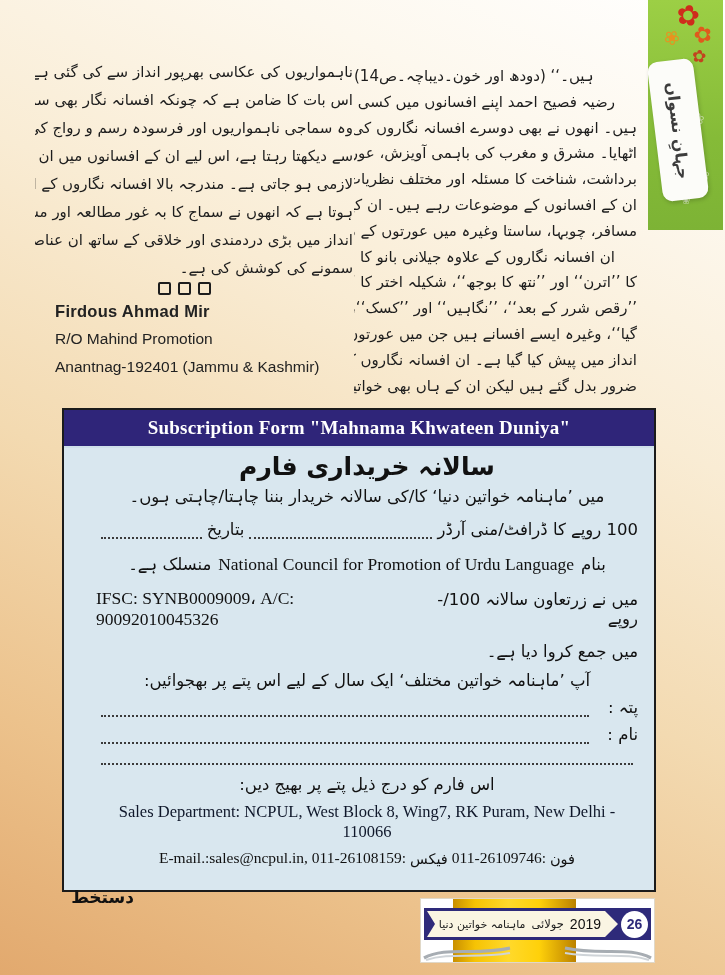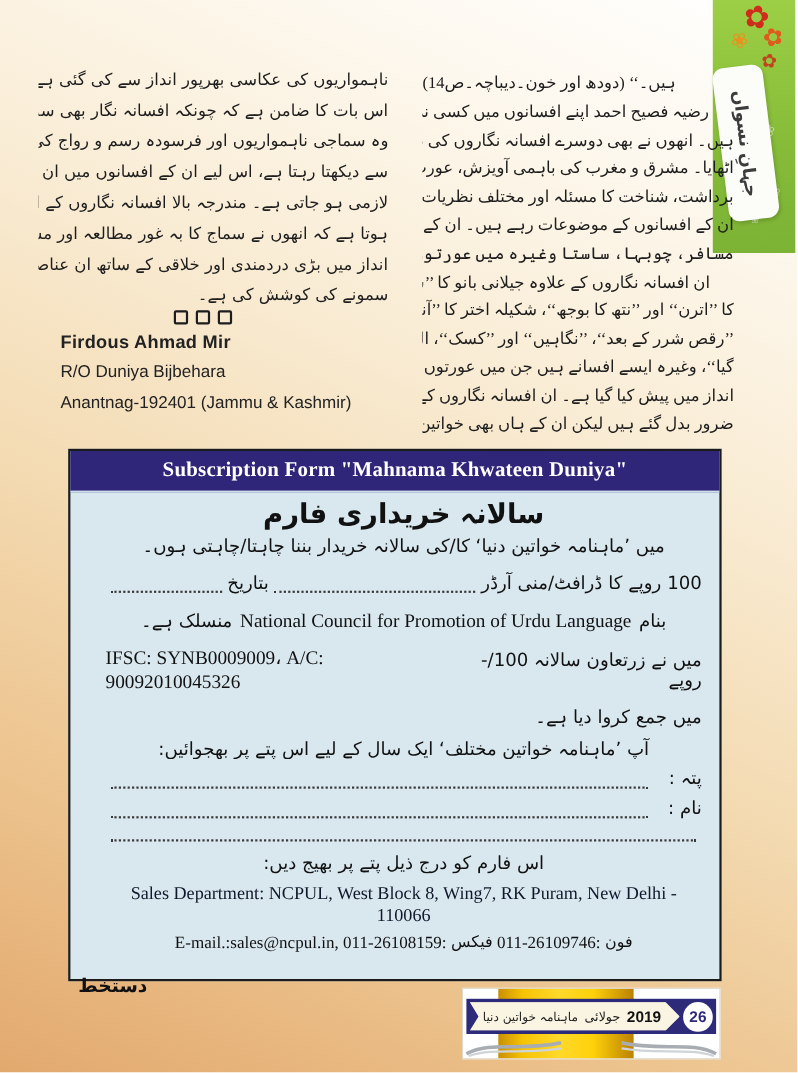--- a/index.html
+++ b/index.html
@@ -21,21 +21,21 @@
               box-shadow:1px 2px 4px rgba(0,0,0,.18); display:flex; align-items:center; justify-content:center; }
   .masthead .vtext { transform:rotate(90deg); white-space:nowrap; font-size:16px; font-weight:bold; color:#3c3c3c; }
   .flower { position:absolute; line-height:1; }
   .wdot { position:absolute; color:rgba(255,255,255,.55); line-height:1; }
 
   
   .ucol { position:absolute; direction:rtl; color:#1d1d1d; }
   .ucol .u-line { white-space:nowrap; overflow:hidden; text-align:right; }
   .col-left  { left:35px;  top:58px; width:318px; font-size:15px; }
   .col-left .u-line { height:28px; line-height:28px; }
-  .col-right { left:384px; top:64px; width:283px; font-size:15px;font-family:Liberation Serif, serif; }
+  .col-right { left:354px; top:64px; width:283px; font-size:15px; }
   .col-right .u-line { height:25.8px; line-height:25.8px; }
   .indent { padding-right:22px; }
 
   .divider { position:absolute; left:158px; top:282px; display:flex; gap:7px; }
   .divider i { width:13px; height:13px; border:2.5px solid #1d1d1d; border-radius:2px; background:transparent; }
 
   .author { position:absolute; left:55px; top:297px; font-family:"Liberation Sans", sans-serif; color:#222; }
   .author .a-name { font-weight:bold; font-size:16.5px; line-height:28px; letter-spacing:.3px; }
   .author .a-line { font-size:15.5px; line-height:28px; }
 
@@ -53,40 +53,40 @@
   .dots.small { flex:0.55; }
   .f-center { display:flex; justify-content:center; align-items:center; gap:7px; font-size:16.5px; margin-top:15px; }
   .latin { direction:ltr; unicode-bidi:isolate; font-family:"Liberation Serif", serif; font-size:17.5px; }
   .f-between { display:flex; justify-content:space-between; align-items:center; font-size:16.5px; margin-top:13px; }
   .f-right { text-align:right; font-size:16.5px; margin-top:12px; }
   .f-cline { text-align:center; font-size:16.5px; margin-top:10px; white-space:nowrap; overflow:hidden; }
   .f-field { display:flex; align-items:flex-end; font-size:16.5px; margin-top:8px; }
   .f-field .lbl { min-width:44px; }
   .f-dotsonly { margin-top:8px; display:flex; }
   .f-sales { direction:ltr; text-align:center; font-family:"Liberation Serif", serif; font-size:16.5px; margin-top:8px; color:#0f172a; }
-  .f-contact { direction:ltr; display:flex; justify-content:center; align-items:flex-start; gap:4px; margin-top:7px; }
+  .f-contact { direction:ltr; display:flex; justify-content:center; align-items:flex-end; gap:4px; margin-top:7px; }
   .f-contact .en { font-family:"Liberation Serif", serif; font-size:15.5px; }
   .f-contact .ur { font-size:14.5px; }
   .f-sign { margin-top:20px; text-align:right; padding-right:504px; font-size:17px; font-weight:bold; white-space:nowrap; }
 
   
   .footer { position:absolute; left:420px; top:898px; width:235px; height:65px; background:#ffffff;
             border:1px solid #e0d8c8; }
   .cyl { position:absolute; left:32px; top:0; width:123px; height:100%;
          background:linear-gradient(90deg,#c98f00 0%, #f6c304 18%, #ffd92b 45%, #ffd10a 70%, #bb8100 100%); }
   .tail { position:absolute; bottom:1px; width:92px; height:18px; }
   .tail.l { left:1px; } .tail.r { right:1px; transform:scaleX(-1); }
   .band { position:absolute; left:3px; right:3px; top:9px; height:32px; background:#2e2a7a;
           display:flex; align-items:center; padding:0 3px; }
   .banner { flex:1; height:26px; background:#faf5e3; display:flex; align-items:center; justify-content:flex-end;
             gap:6px; padding:0 17px 0 12px; overflow:hidden;
             clip-path:polygon(0% 0%, calc(100% - 13px) 0%, 100% 50%, calc(100% - 13px) 100%, 0% 100%, 8px 50%); }
   .banner .mag { font-size:11px; color:#222; white-space:nowrap; }
   .banner .mon { font-size:11.5px; color:#222; white-space:nowrap; }
-  .banner .yr  { font-size:14px; font-weight:bold; color:#111; font-family:"Liberation Sans", sans-serif; }
+  .banner .yr  { font-size:14px; font-weight:normal; color:#111; font-family:"Liberation Sans", sans-serif; }
   .page-circle { width:27px; height:27px; border-radius:50%; background:#fff; color:#2e2a7a;
             display:flex; align-items:center; justify-content:center; font-weight:bold; font-size:14px;
             margin-left:3px; font-family:"Liberation Sans", sans-serif; flex:0 0 auto; }
 </style>
 </head>
 <body>
 
 <div class="page">
 
   <div class="masthead">
@@ -131,21 +131,21 @@
   </div>
 
   <div class="divider">
       <i></i>
       <i></i>
       <i></i>
     </div>
 
   <div class="author">
     <div class="a-name">Firdous Ahmad Mir</div>
-    <div class="a-line">R/O Duniya Bijbehara</div>
+    <div class="a-line">R/O Mahind Promotion</div>
     <div class="a-line">Anantnag-192401 (Jammu &amp; Kashmir)</div>
   </div>
 
   <div class="form-box">
     <div class="form-header">Subscription Form "Mahnama Khwateen Duniya"</div>
     <div class="form-body">
       <div class="f-title">سالانہ خریداری فارم</div>
       <div class="f-intro">میں ’ماہنامہ خواتین دنیا‘ کا/کی سالانہ خریدار بننا چاہتا/چاہتی ہوں۔</div>
 
       <div class="f-row">

